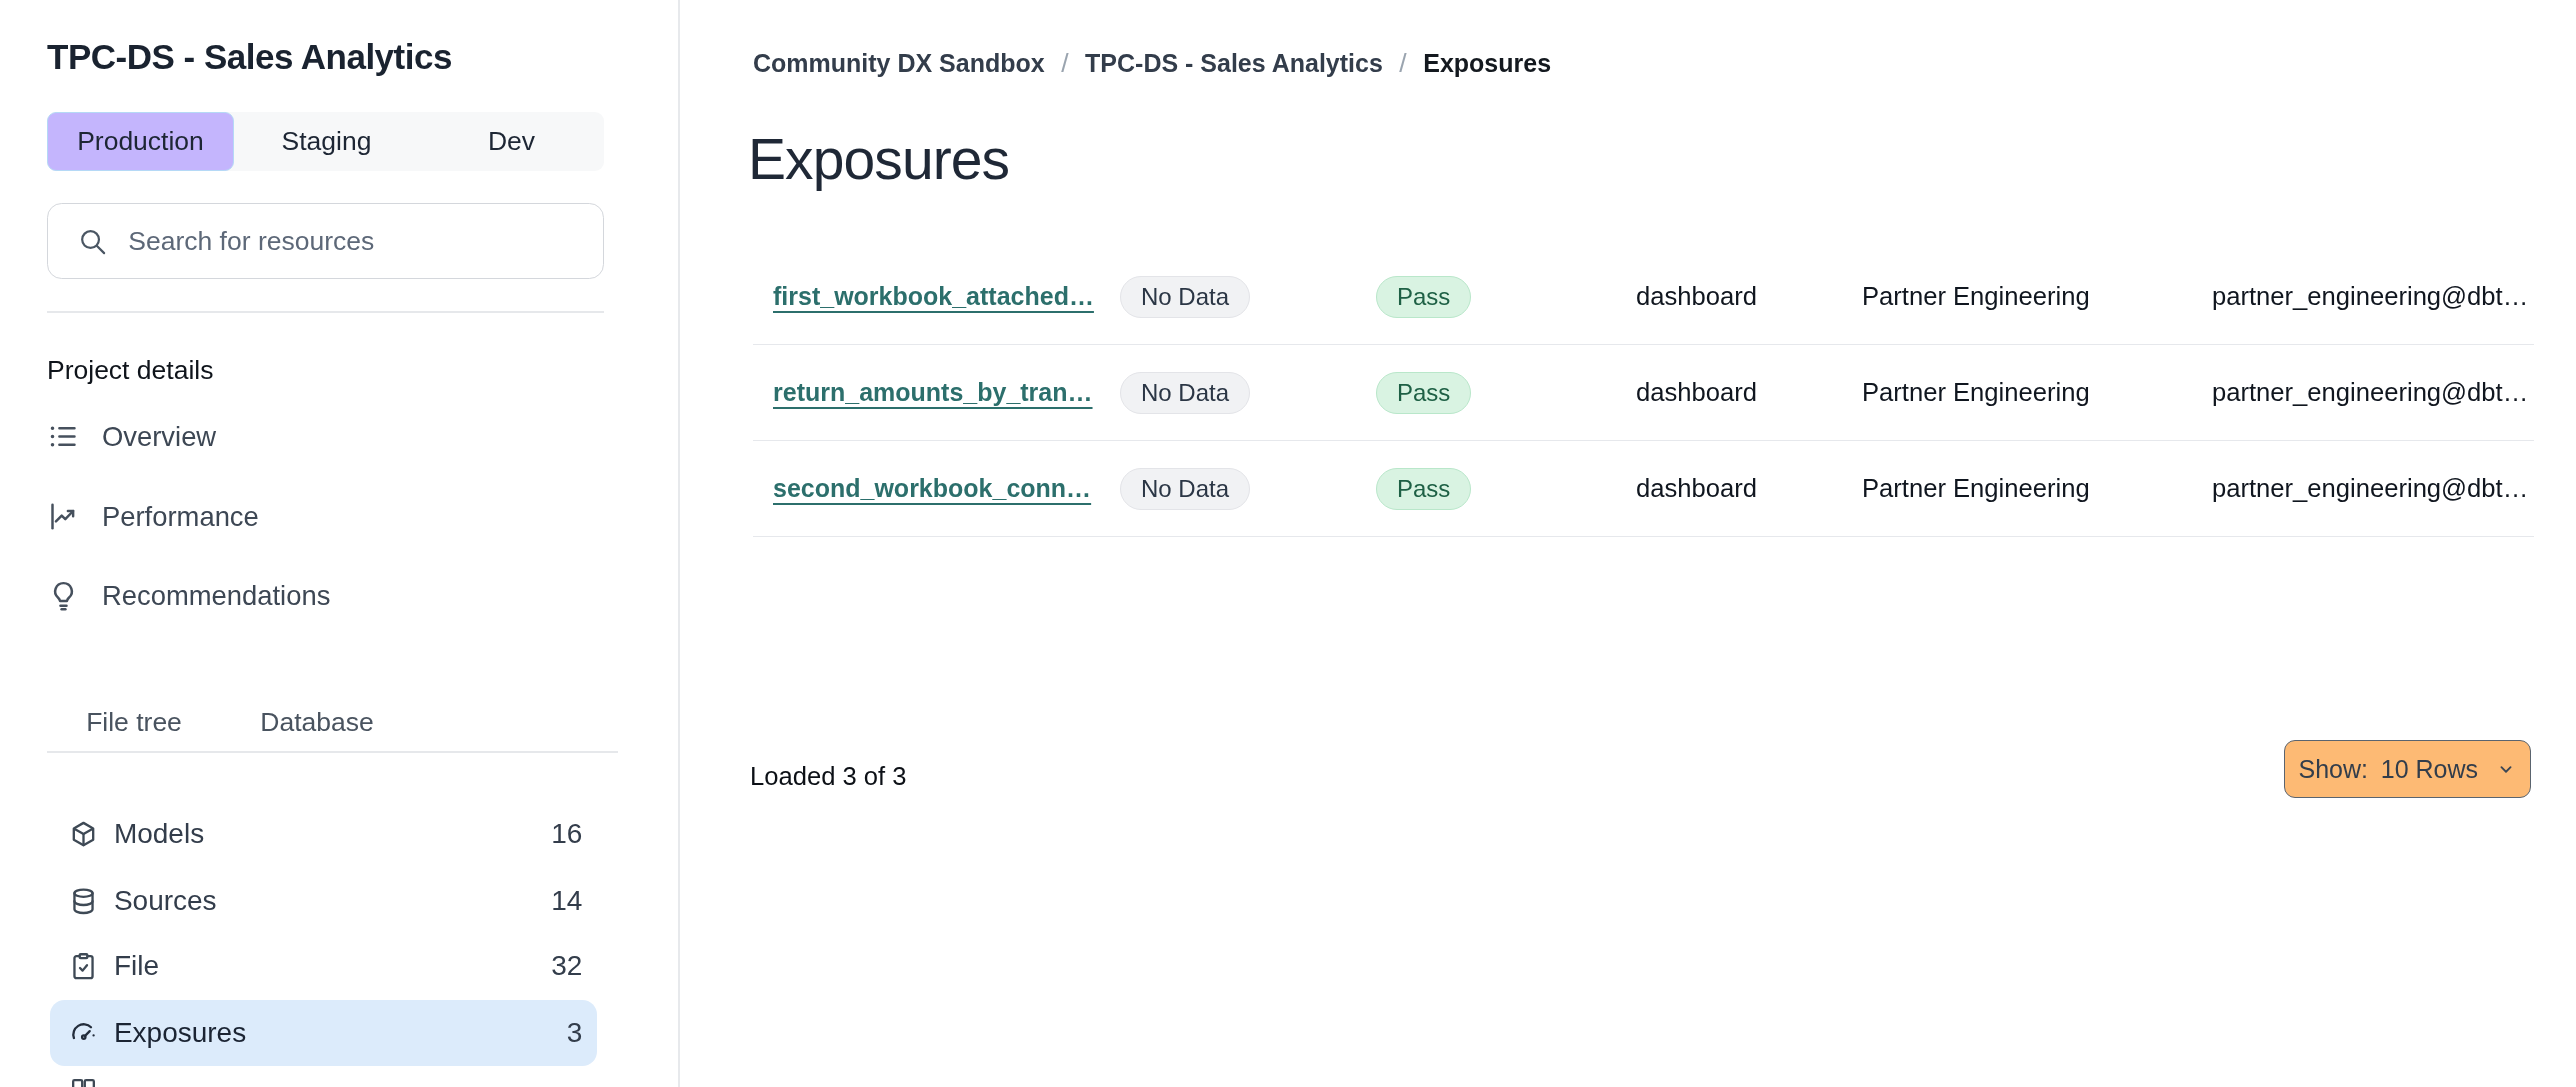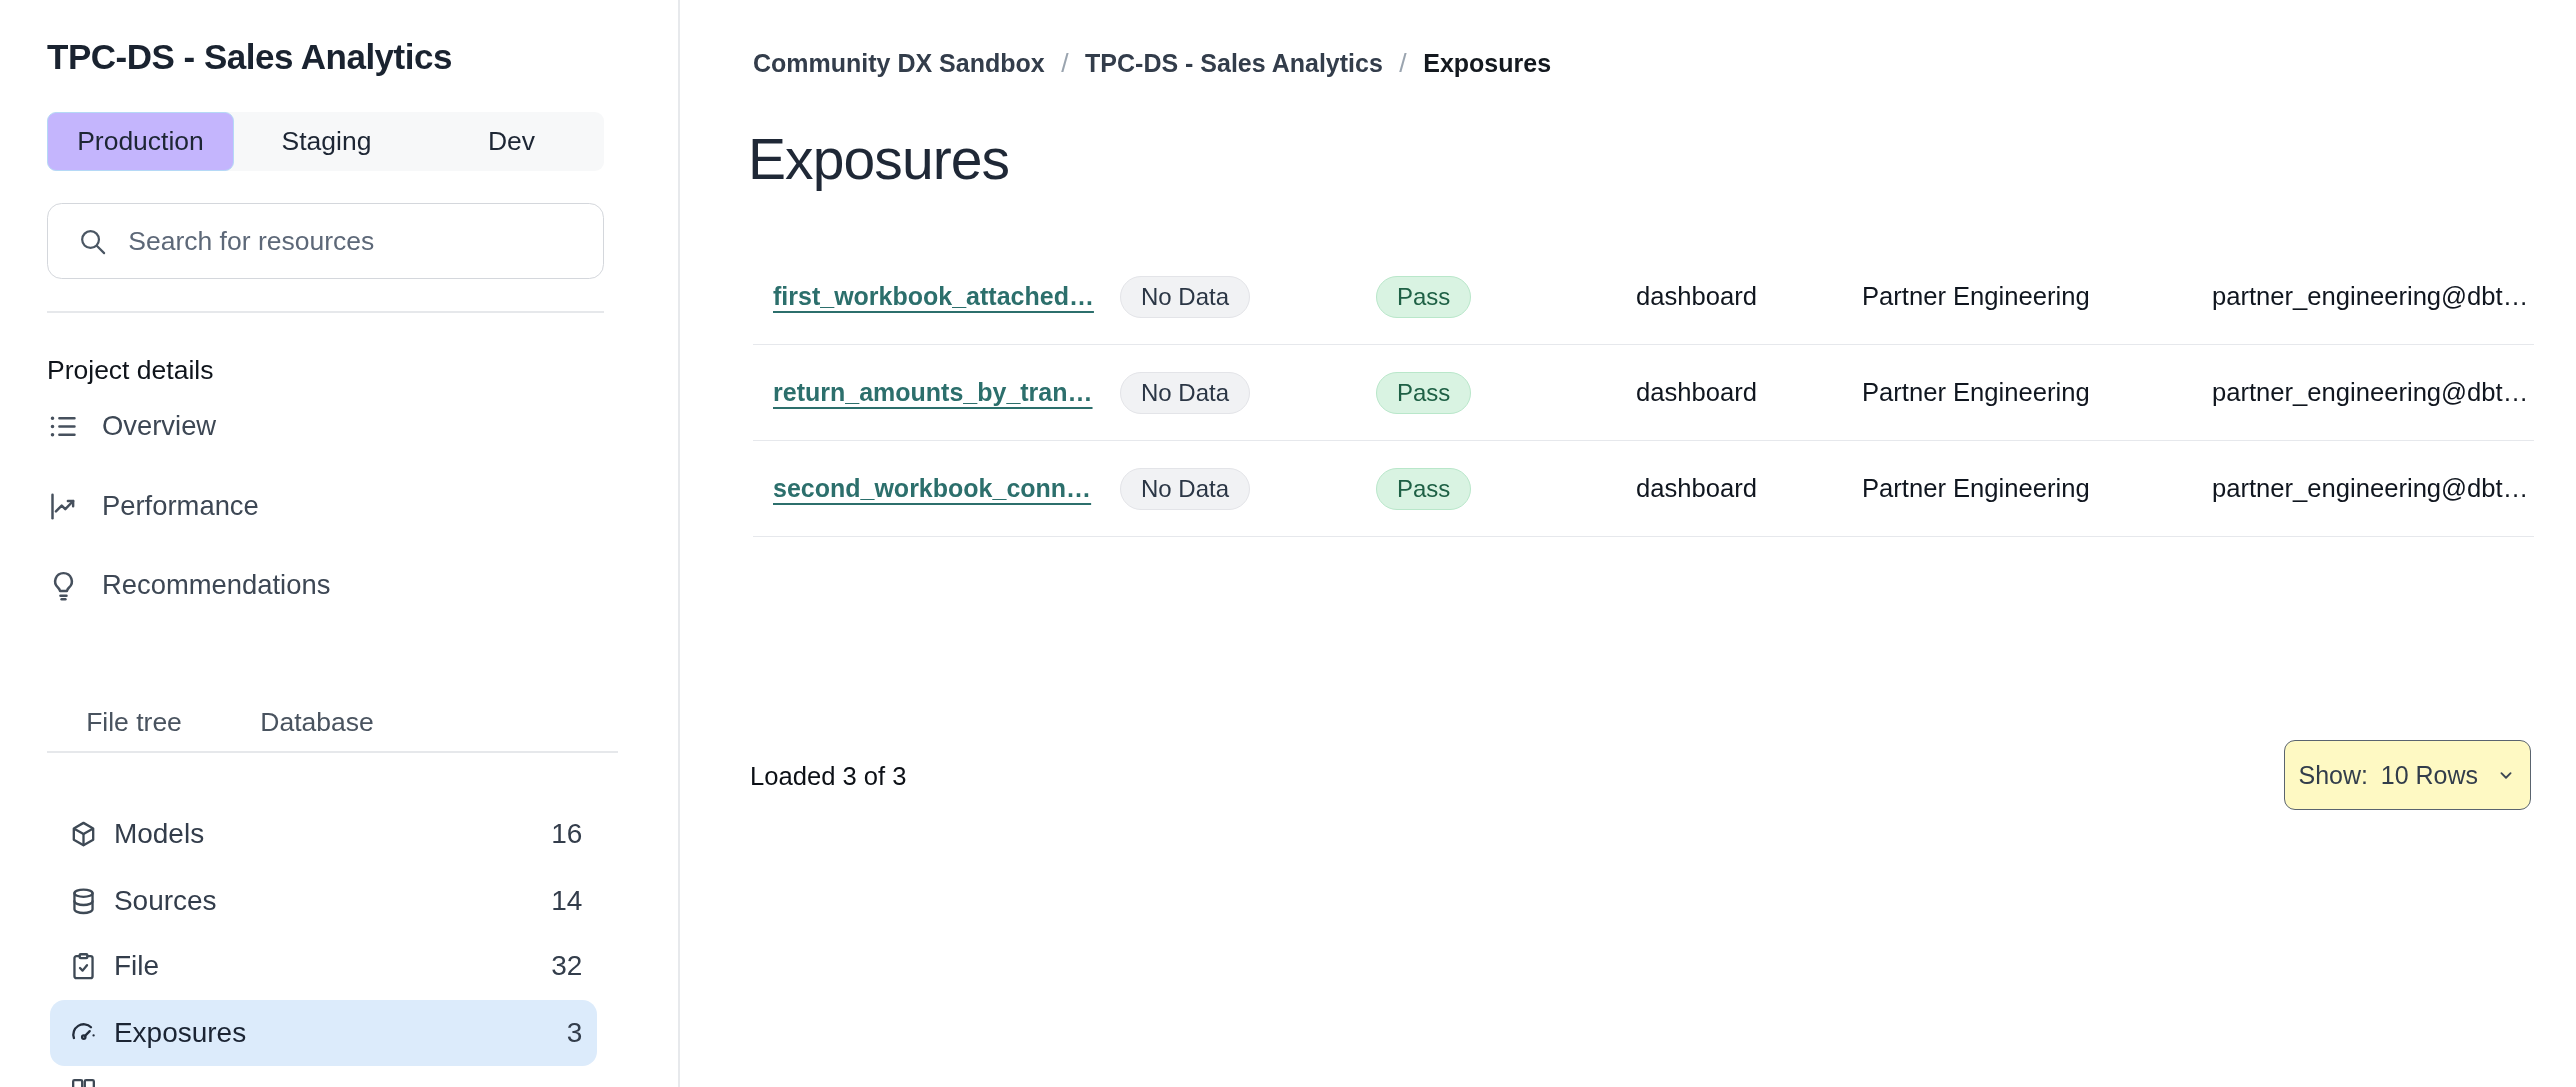--- a/index.html
+++ b/index.html
@@ -17,21 +17,21 @@
 
   .search-box{position:absolute;left:47px;top:203px;width:557px;height:76px;border:1.8px solid #d4d7dc;border-radius:14.6px;
               box-sizing:border-box;display:flex;align-items:center;gap:18.3px;padding:0 22px 0 29px;background:#fff;}
   .search-box svg{color:#4a5663;flex:none;}
   .search-box input{border:none;outline:none;font-size:26.5px;color:#2b3645;flex:1;font-family:inherit;background:transparent;}
   .search-box input::placeholder{color:#5d6878;}
 
   .sb-divider{position:absolute;left:47px;top:311px;width:557px;height:1.8px;background:#e6e8eb;}
   .section-label{position:absolute;left:47px;top:355px;font-size:26.5px;color:#0f141b;}
 
-  .nav-item{position:absolute;left:47px;height:53px;display:flex;align-items:flex-start;gap:22px;font-size:27.4px;color:#3d4754;cursor:pointer;}
+  .nav-item{position:absolute;left:47px;height:53px;display:flex;align-items:center;gap:22px;font-size:27.4px;color:#3d4754;cursor:pointer;}
   .nav-item svg{color:#46505d;}
 
   .resource-tabs{position:absolute;left:47px;top:693px;width:571px;height:60px;display:flex;border-bottom:2.7px solid #e6e8eb;box-sizing:border-box;}
   .r-tab{display:flex;align-items:center;justify-content:center;font-size:26.5px;color:#49535f;position:relative;cursor:pointer;}
   .r-tab.active{color:#266e72;font-weight:700;}
   .r-tab.active::after{content:"";position:absolute;left:0;right:0;bottom:-2.7px;height:5.5px;background:#266e72;border-radius:1.8px;}
 
   .res-item{position:absolute;left:50px;width:547px;height:66px;border-radius:14.6px;display:flex;align-items:center;
             gap:14.6px;padding:0 14.6px 0 18.3px;box-sizing:border-box;font-size:28px;color:#333d4b;cursor:pointer;}
   .res-item svg{color:#3e4955;flex:none;}
@@ -52,21 +52,21 @@
   .thead{height:71px;background:#f8f9fb;border-top:0.9px solid #e4e6ea;border-bottom:0.9px solid #e4e6ea;
          font-size:24px;font-weight:700;color:#5b6675;}
   .trow{height:96px;border-bottom:0.9px solid #e6e8ec;font-size:25.6px;color:#10161f;}
   .link{color:#2c6f6c;font-weight:700;font-size:25px;text-decoration:underline;text-underline-offset:6.4px;text-decoration-thickness:1.8px;cursor:pointer;}
   .badge{display:inline-flex;align-items:center;justify-content:center;height:42px;padding:0 20px;border-radius:21px;font-size:24px;box-sizing:border-box;}
   .badge-gray{background:#f1f2f4;border:0.9px solid #e3e4e8;color:#2b3645;}
   .badge-green{background:#d9f3e2;border:0.9px solid #b9e7ca;color:#1e6045;}
   .cell-email{white-space:nowrap;overflow:hidden;}
 
   .loaded{position:absolute;left:750px;top:762px;font-size:25.6px;color:#0c1016;}
-  .show-btn{position:absolute;left:2284px;top:740px;width:247px;height:70px;background:#fef9c3;border:1.8px solid #5a646f;border-radius:11px;
+  .show-btn{position:absolute;left:2284px;top:740px;width:247px;height:58px;background:#fdba74;border:1.8px solid #5a646f;border-radius:11px;
             box-sizing:border-box;display:flex;align-items:center;justify-content:center;gap:12.8px;font-size:25px;color:#323d4b;cursor:pointer;}
   .show-btn svg{color:#3c4754;margin-left:3.7px;}
 </style>
 </head>
 <body>
 
 <div class="app">
 
   <aside>
     <div class="project-title">TPC-DS - Sales Analytics</div>

